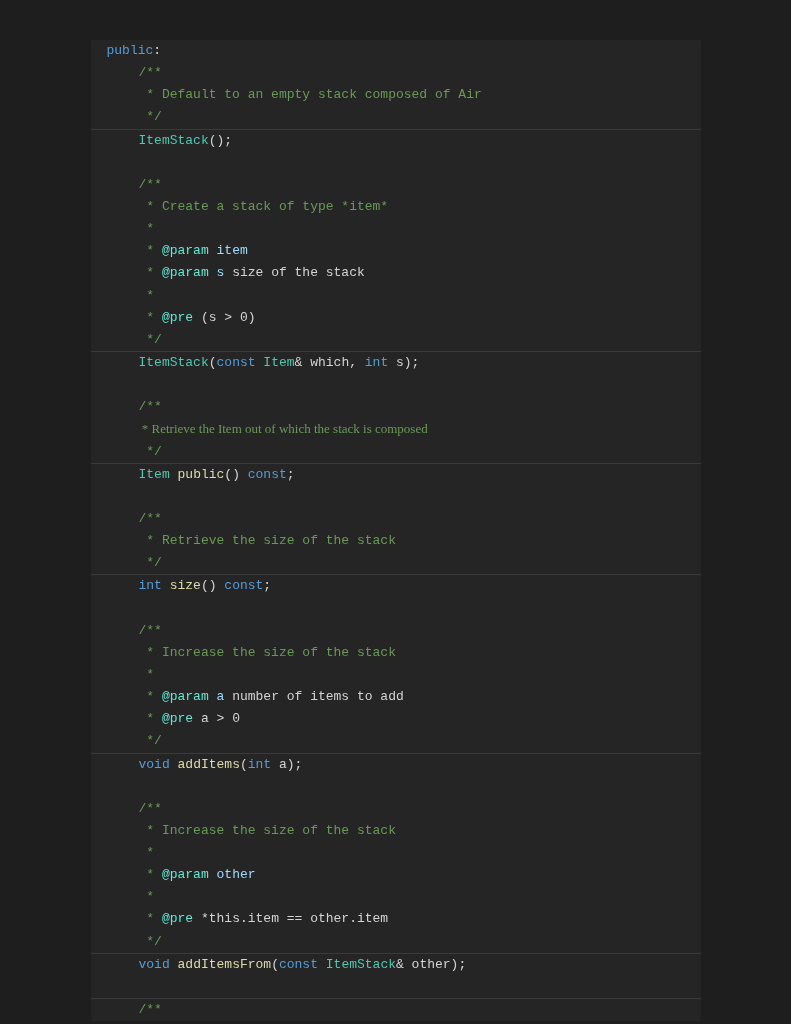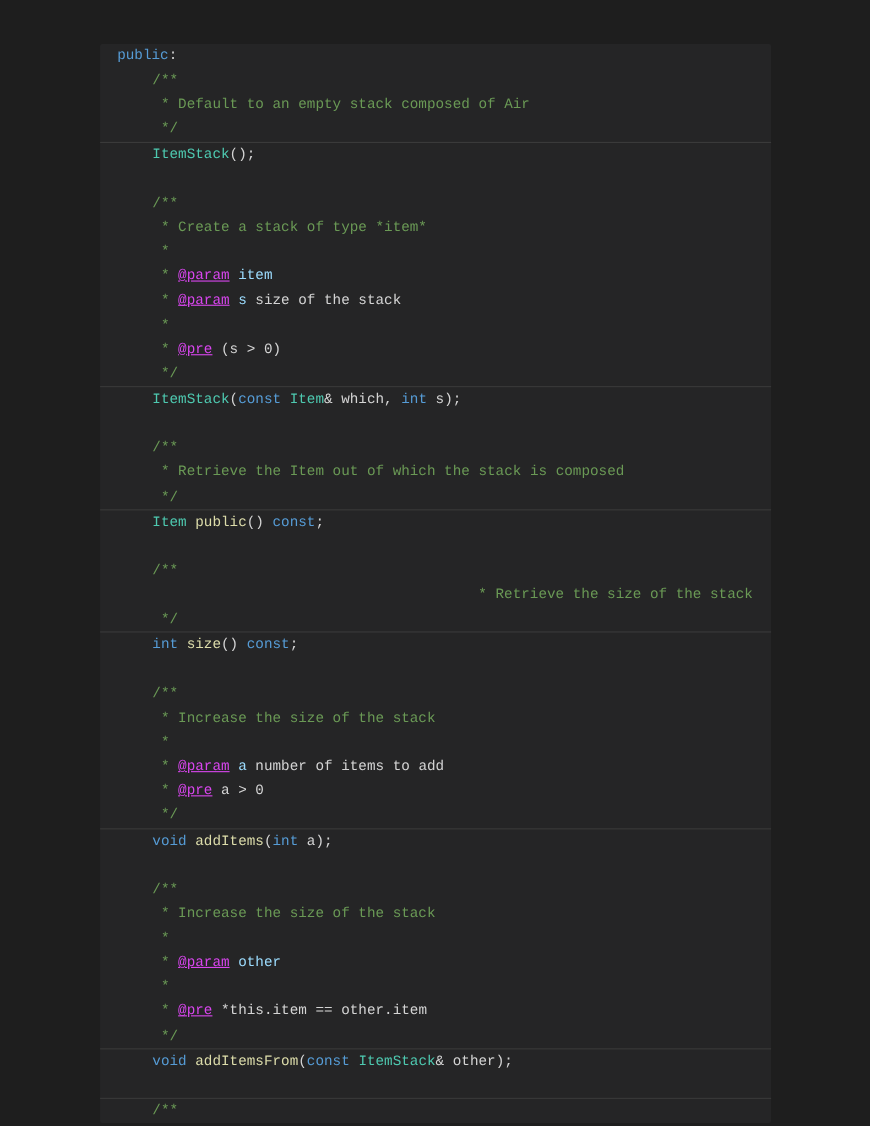--- a/index.html
+++ b/index.html
@@ -31,21 +31,21 @@
       display: flex;
       padding: 1px 16px;
       white-space: pre;
       line-height: 1.55;
       min-height: 20px;
     }
 
     
     .kw-blue    { color: #569cd6; }   
     .comment    { color: #6a9955; }   
-    .param-tag  { color: #d946ef; text-decoration: underline; }   
+    .param-tag  { color: #5eead4; }   
     .param-name { color: #9cdcfe; }   
     .plain      { color: #d4d4d4; }   
     .fn-name    { color: #dcdcaa; }   
     .type-name  { color: #4ec9b0; }   
 
   </style>
 </head>
 <body>
 
 <div class="code-container" id="code-editor">
@@ -59,26 +59,26 @@
     <div class="code-line" style="padding-left: 48px;"><span class="comment"> * Create a stack of type *item*</span></div>
     <div class="code-line" style="padding-left: 48px;"><span class="comment"> *</span></div>
     <div class="code-line" style="padding-left: 48px;"><span class="comment"> * </span><span class="param-tag">@param</span><span class="plain"> </span><span class="param-name">item</span></div>
     <div class="code-line" style="padding-left: 48px;"><span class="comment"> * </span><span class="param-tag">@param</span><span class="plain"> </span><span class="param-name">s</span><span class="plain"> size of the stack</span></div>
     <div class="code-line" style="padding-left: 48px;"><span class="comment"> *</span></div>
     <div class="code-line" style="padding-left: 48px;"><span class="comment"> * </span><span class="param-tag">@pre</span><span class="plain"> (s &gt; 0)</span></div>
     <div class="code-line" style="padding-left: 48px;"><span class="comment"> */</span></div>
     <div class="code-line" style="padding-left: 48px; border-top: 1px solid rgb(58, 58, 58);"><span class="type-name">ItemStack</span><span class="plain">(</span><span class="kw-blue">const</span><span class="plain"> </span><span class="type-name">Item</span><span class="plain">&amp; </span><span class="plain">which, </span><span class="kw-blue">int</span><span class="plain"> s);</span></div>
     <div class="code-line" style="padding-left: 48px;">&nbsp;</div>
     <div class="code-line" style="padding-left: 48px;"><span class="comment">/**</span></div>
-    <div class="code-line" style="padding-left: 48px;"><span class="comment"> * Retrieve the Item out of which the stack is composed</span></div>
+    <div class="code-line" style="padding-left: 48px; font-family: Liberation Serif, serif;"><span class="comment"> * Retrieve the Item out of which the stack is composed</span></div>
     <div class="code-line" style="padding-left: 48px;"><span class="comment"> */</span></div>
     <div class="code-line" style="padding-left: 48px; border-top: 1px solid rgb(58, 58, 58);"><span class="type-name">Item</span><span class="plain"> </span><span class="fn-name">public</span><span class="plain">() </span><span class="kw-blue">const</span><span class="plain">;</span></div>
     <div class="code-line" style="padding-left: 48px;">&nbsp;</div>
     <div class="code-line" style="padding-left: 48px;"><span class="comment">/**</span></div>
-    <div class="code-line" style="padding-left: 48px; justify-content: flex-end;"><span class="comment"> * Retrieve the size of the stack</span></div>
+    <div class="code-line" style="padding-left: 48px;"><span class="comment"> * Retrieve the size of the stack</span></div>
     <div class="code-line" style="padding-left: 48px;"><span class="comment"> */</span></div>
     <div class="code-line" style="padding-left: 48px; border-top: 1px solid rgb(58, 58, 58);"><span class="kw-blue">int</span><span class="plain"> </span><span class="fn-name">size</span><span class="plain">() </span><span class="kw-blue">const</span><span class="plain">;</span></div>
     <div class="code-line" style="padding-left: 48px;">&nbsp;</div>
     <div class="code-line" style="padding-left: 48px;"><span class="comment">/**</span></div>
     <div class="code-line" style="padding-left: 48px;"><span class="comment"> * Increase the size of the stack</span></div>
     <div class="code-line" style="padding-left: 48px;"><span class="comment"> *</span></div>
     <div class="code-line" style="padding-left: 48px;"><span class="comment"> * </span><span class="param-tag">@param</span><span class="plain"> </span><span class="param-name">a</span><span class="plain"> number of items to add</span></div>
     <div class="code-line" style="padding-left: 48px;"><span class="comment"> * </span><span class="param-tag">@pre</span><span class="plain"> a &gt; 0</span></div>
     <div class="code-line" style="padding-left: 48px;"><span class="comment"> */</span></div>
     <div class="code-line" style="padding-left: 48px; border-top: 1px solid rgb(58, 58, 58);"><span class="kw-blue">void</span><span class="plain"> </span><span class="fn-name">addItems</span><span class="plain">(</span><span class="kw-blue">int</span><span class="plain"> a);</span></div>

